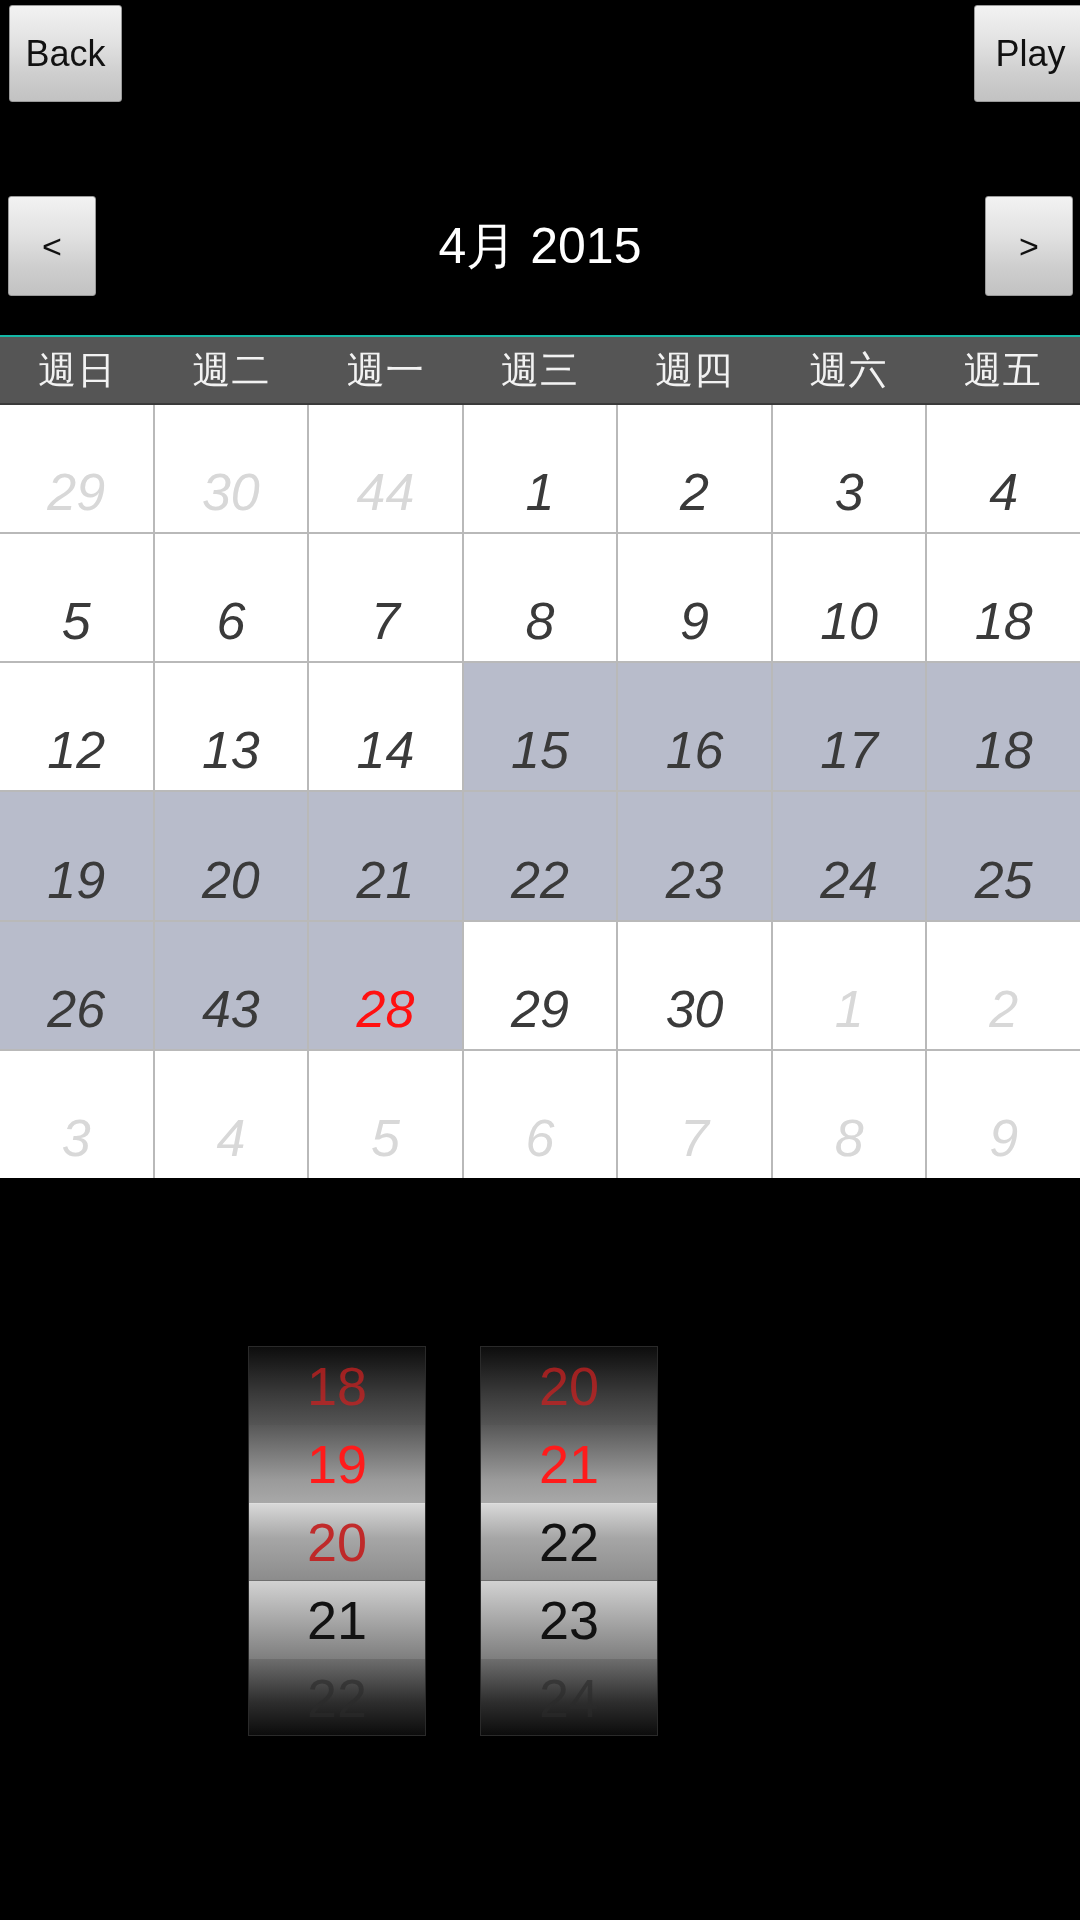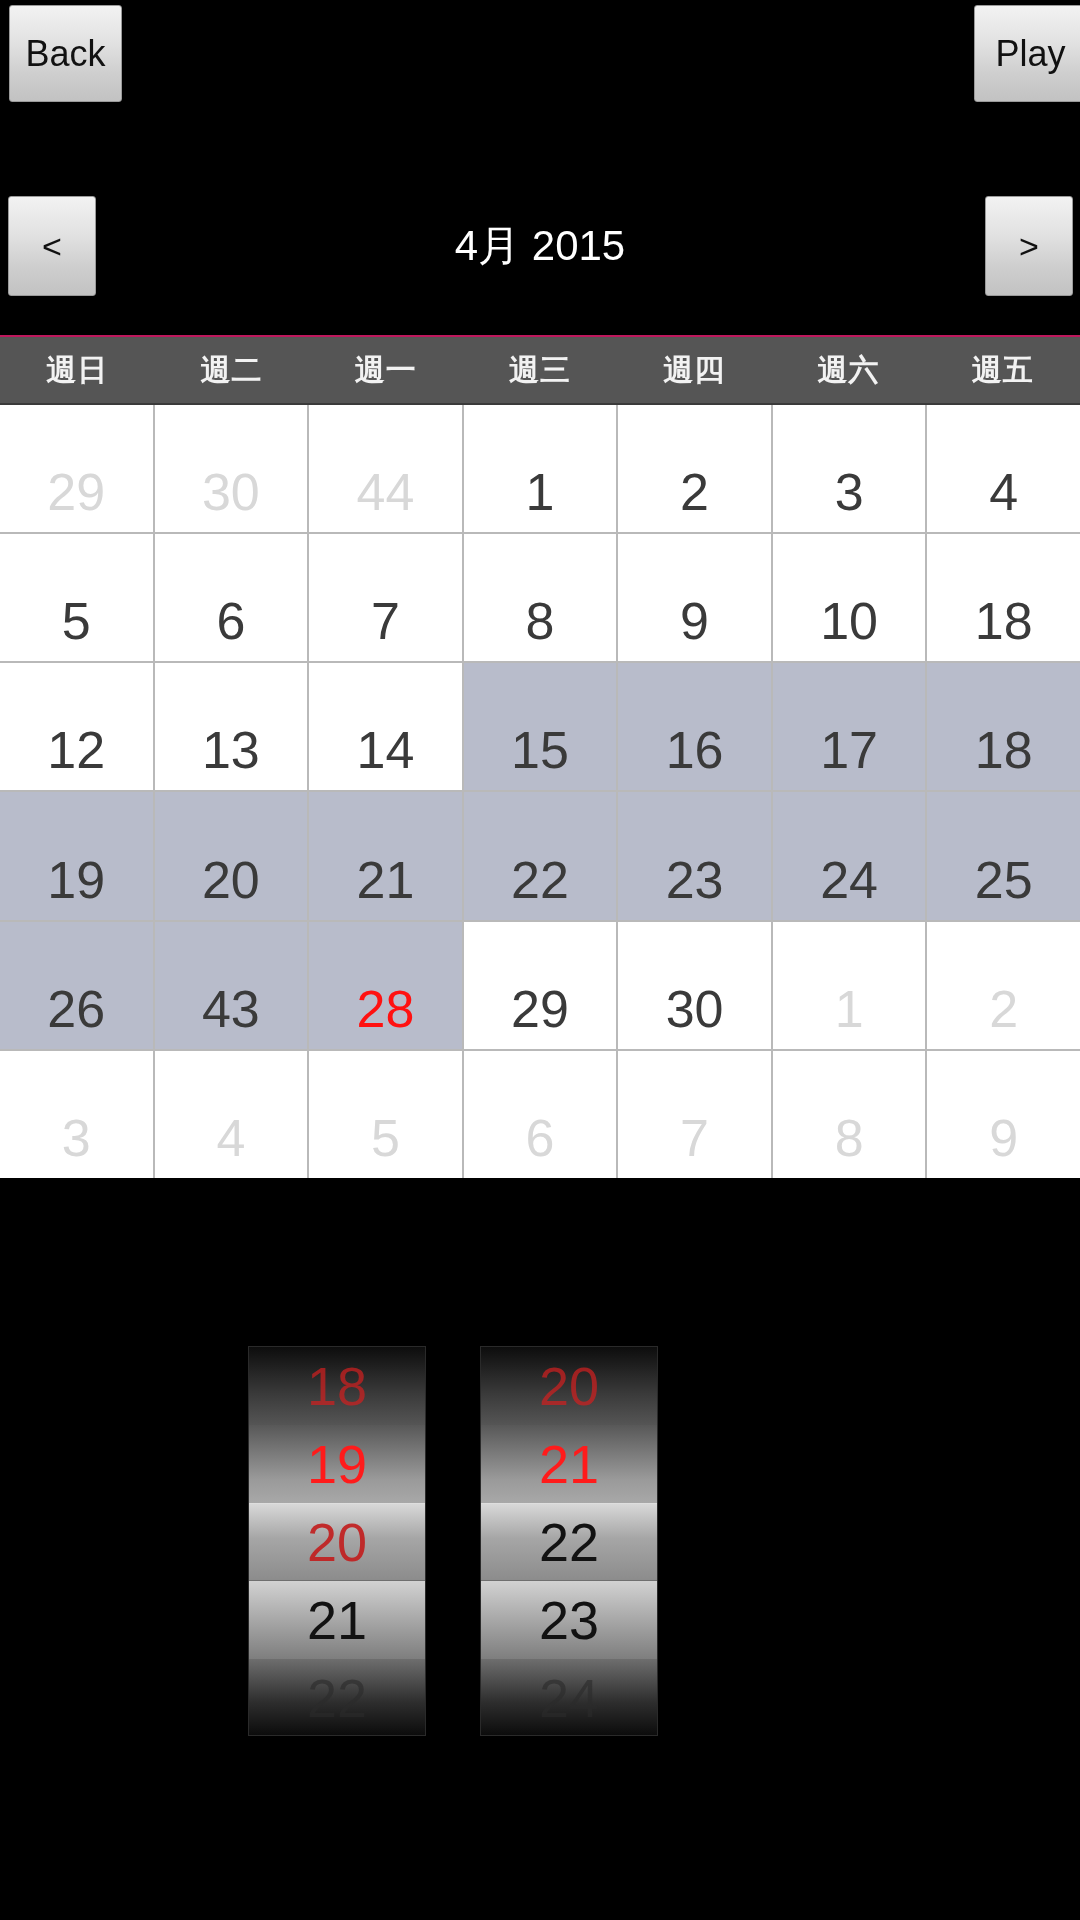--- a/index.html
+++ b/index.html
@@ -3,21 +3,21 @@
 <meta charset="utf-8">
 <title>Time Search</title>
 <style>
   * { margin:0; padding:0; box-sizing:border-box; }
   html,body{
     width:1080px; height:1920px;
     background:#000;
     font-family:"Liberation Sans","DejaVu Sans",sans-serif;
     overflow:hidden;
   }
-  #root{ position:relative; width:1080px; height:1920px; background:#be185d; }
+  #root{ position:relative; width:1080px; height:1920px; background:#14b8a6; }
 
   
   .topbar{ position:absolute; left:0; top:0; width:1080px; height:130px; background:#000; }
   .btn3d{
     position:absolute;
     background:linear-gradient(180deg,#f2f2f2 0%,#e2e2e2 38%,#cfcfcf 70%,#c2c2c2 100%);
     border:1px solid #9a9a9a;
     border-radius:3px;
     color:#111;
     display:flex; align-items:center; justify-content:center;
@@ -35,43 +35,44 @@
     white-space:nowrap;
   }
 
   
   .monthnav{ position:absolute; left:0; top:130px; width:1080px; height:205px; background:#000; }
   #prev-month-btn{ left:8px; top:66px; width:88px; height:100px; font-size:34px; }
   #next-month-btn{ left:985px; top:66px; width:88px; height:100px; font-size:34px; }
   #month-label{
     position:absolute; left:0; top:66px; width:1080px; height:100px;
     display:flex; align-items:center; justify-content:center;
-    color:#fff; font-size:42px; white-space:nowrap;
+    color:#fff; font-size:50px; white-space:nowrap;
   }
 
   
   .weekhead{
     position:absolute; left:0; top:337px; width:1080px; height:68px;
     background:#555555;
     display:grid; grid-template-columns:repeat(7,1fr);
     border-bottom:2px solid #3a3a3a;
   }
   .weekhead .wd{
     display:flex; align-items:center; justify-content:center;
-    color:#f2f2f2; font-size:30px; letter-spacing:1px;font-weight:bold;
+    color:#f2f2f2; font-size:38px; letter-spacing:1px;
   }
 
   
   .calgrid{
     position:absolute; left:0; top:405px; width:1080px; height:773px;
     display:grid;
     grid-template-columns:repeat(7,1fr);
     grid-template-rows:repeat(6,1fr);
     background:#b9b9b9;
     gap:2px;
+    font-style:italic;
   }
   .cell{
     background:#ffffff;
     position:relative;
     display:flex; align-items:flex-end; justify-content:center;
     padding-bottom:14px;
     font-size:52px;
     color:#3a3a3a;
     line-height:1;
     overflow:hidden;

